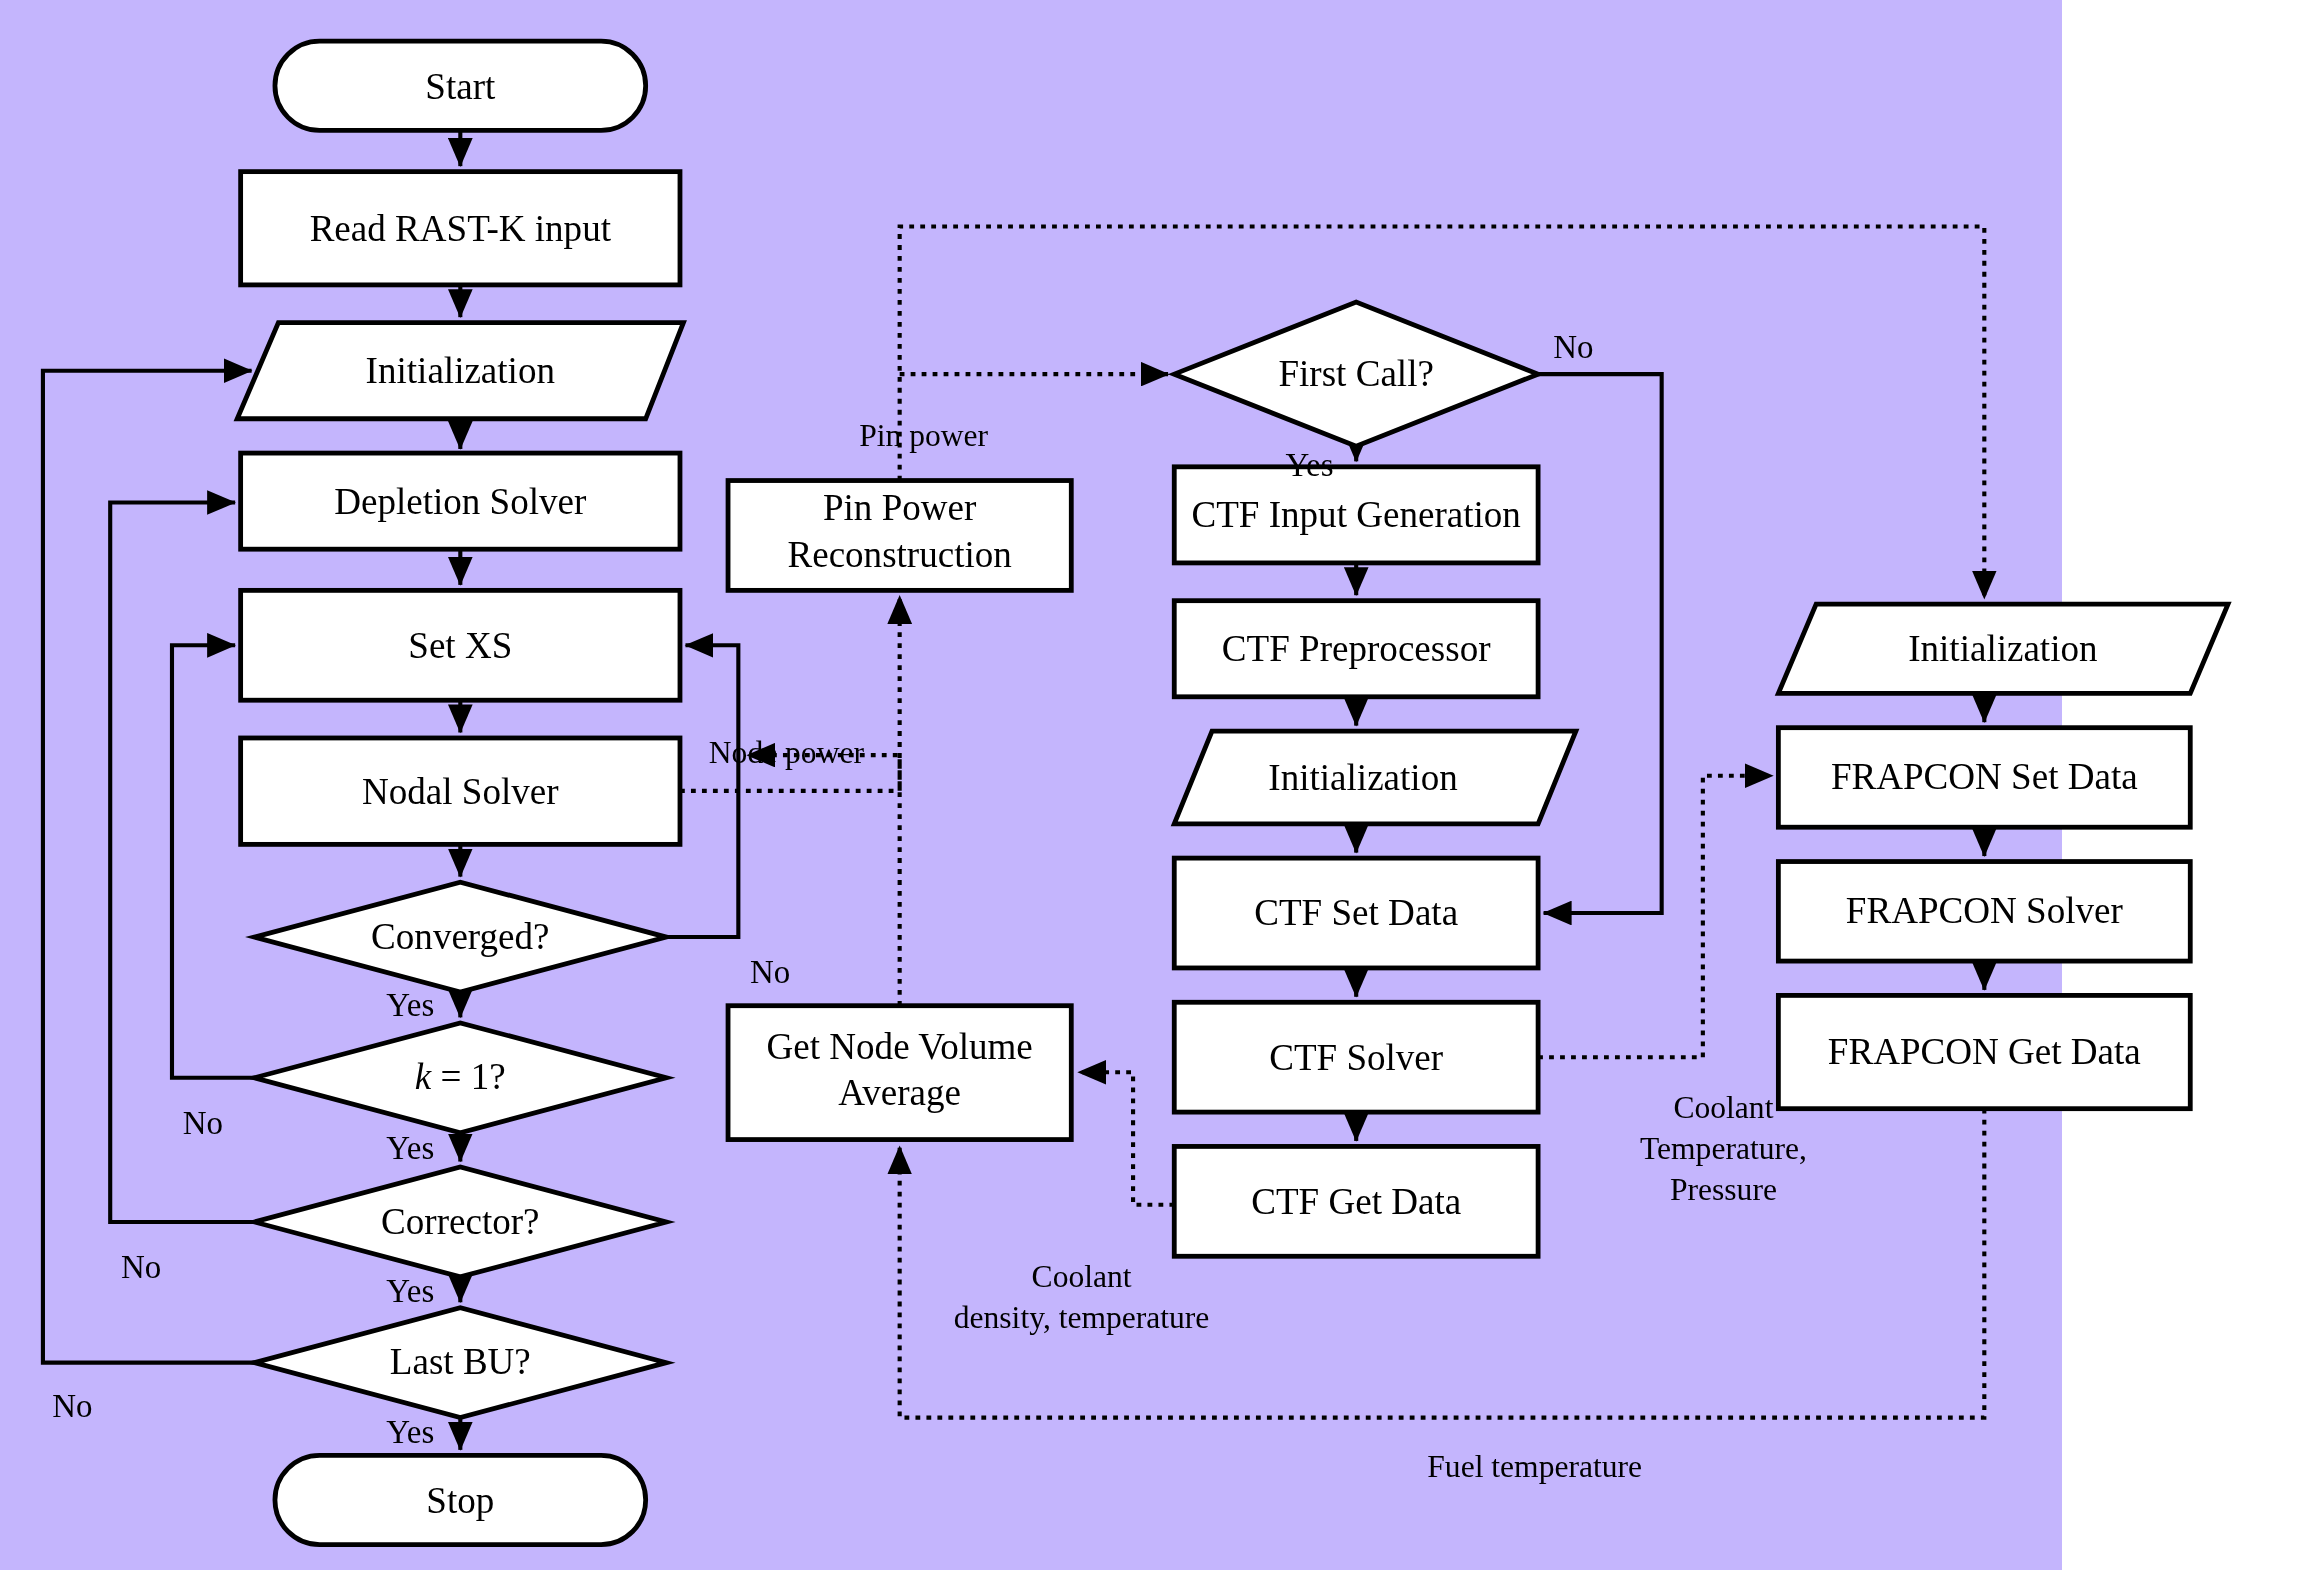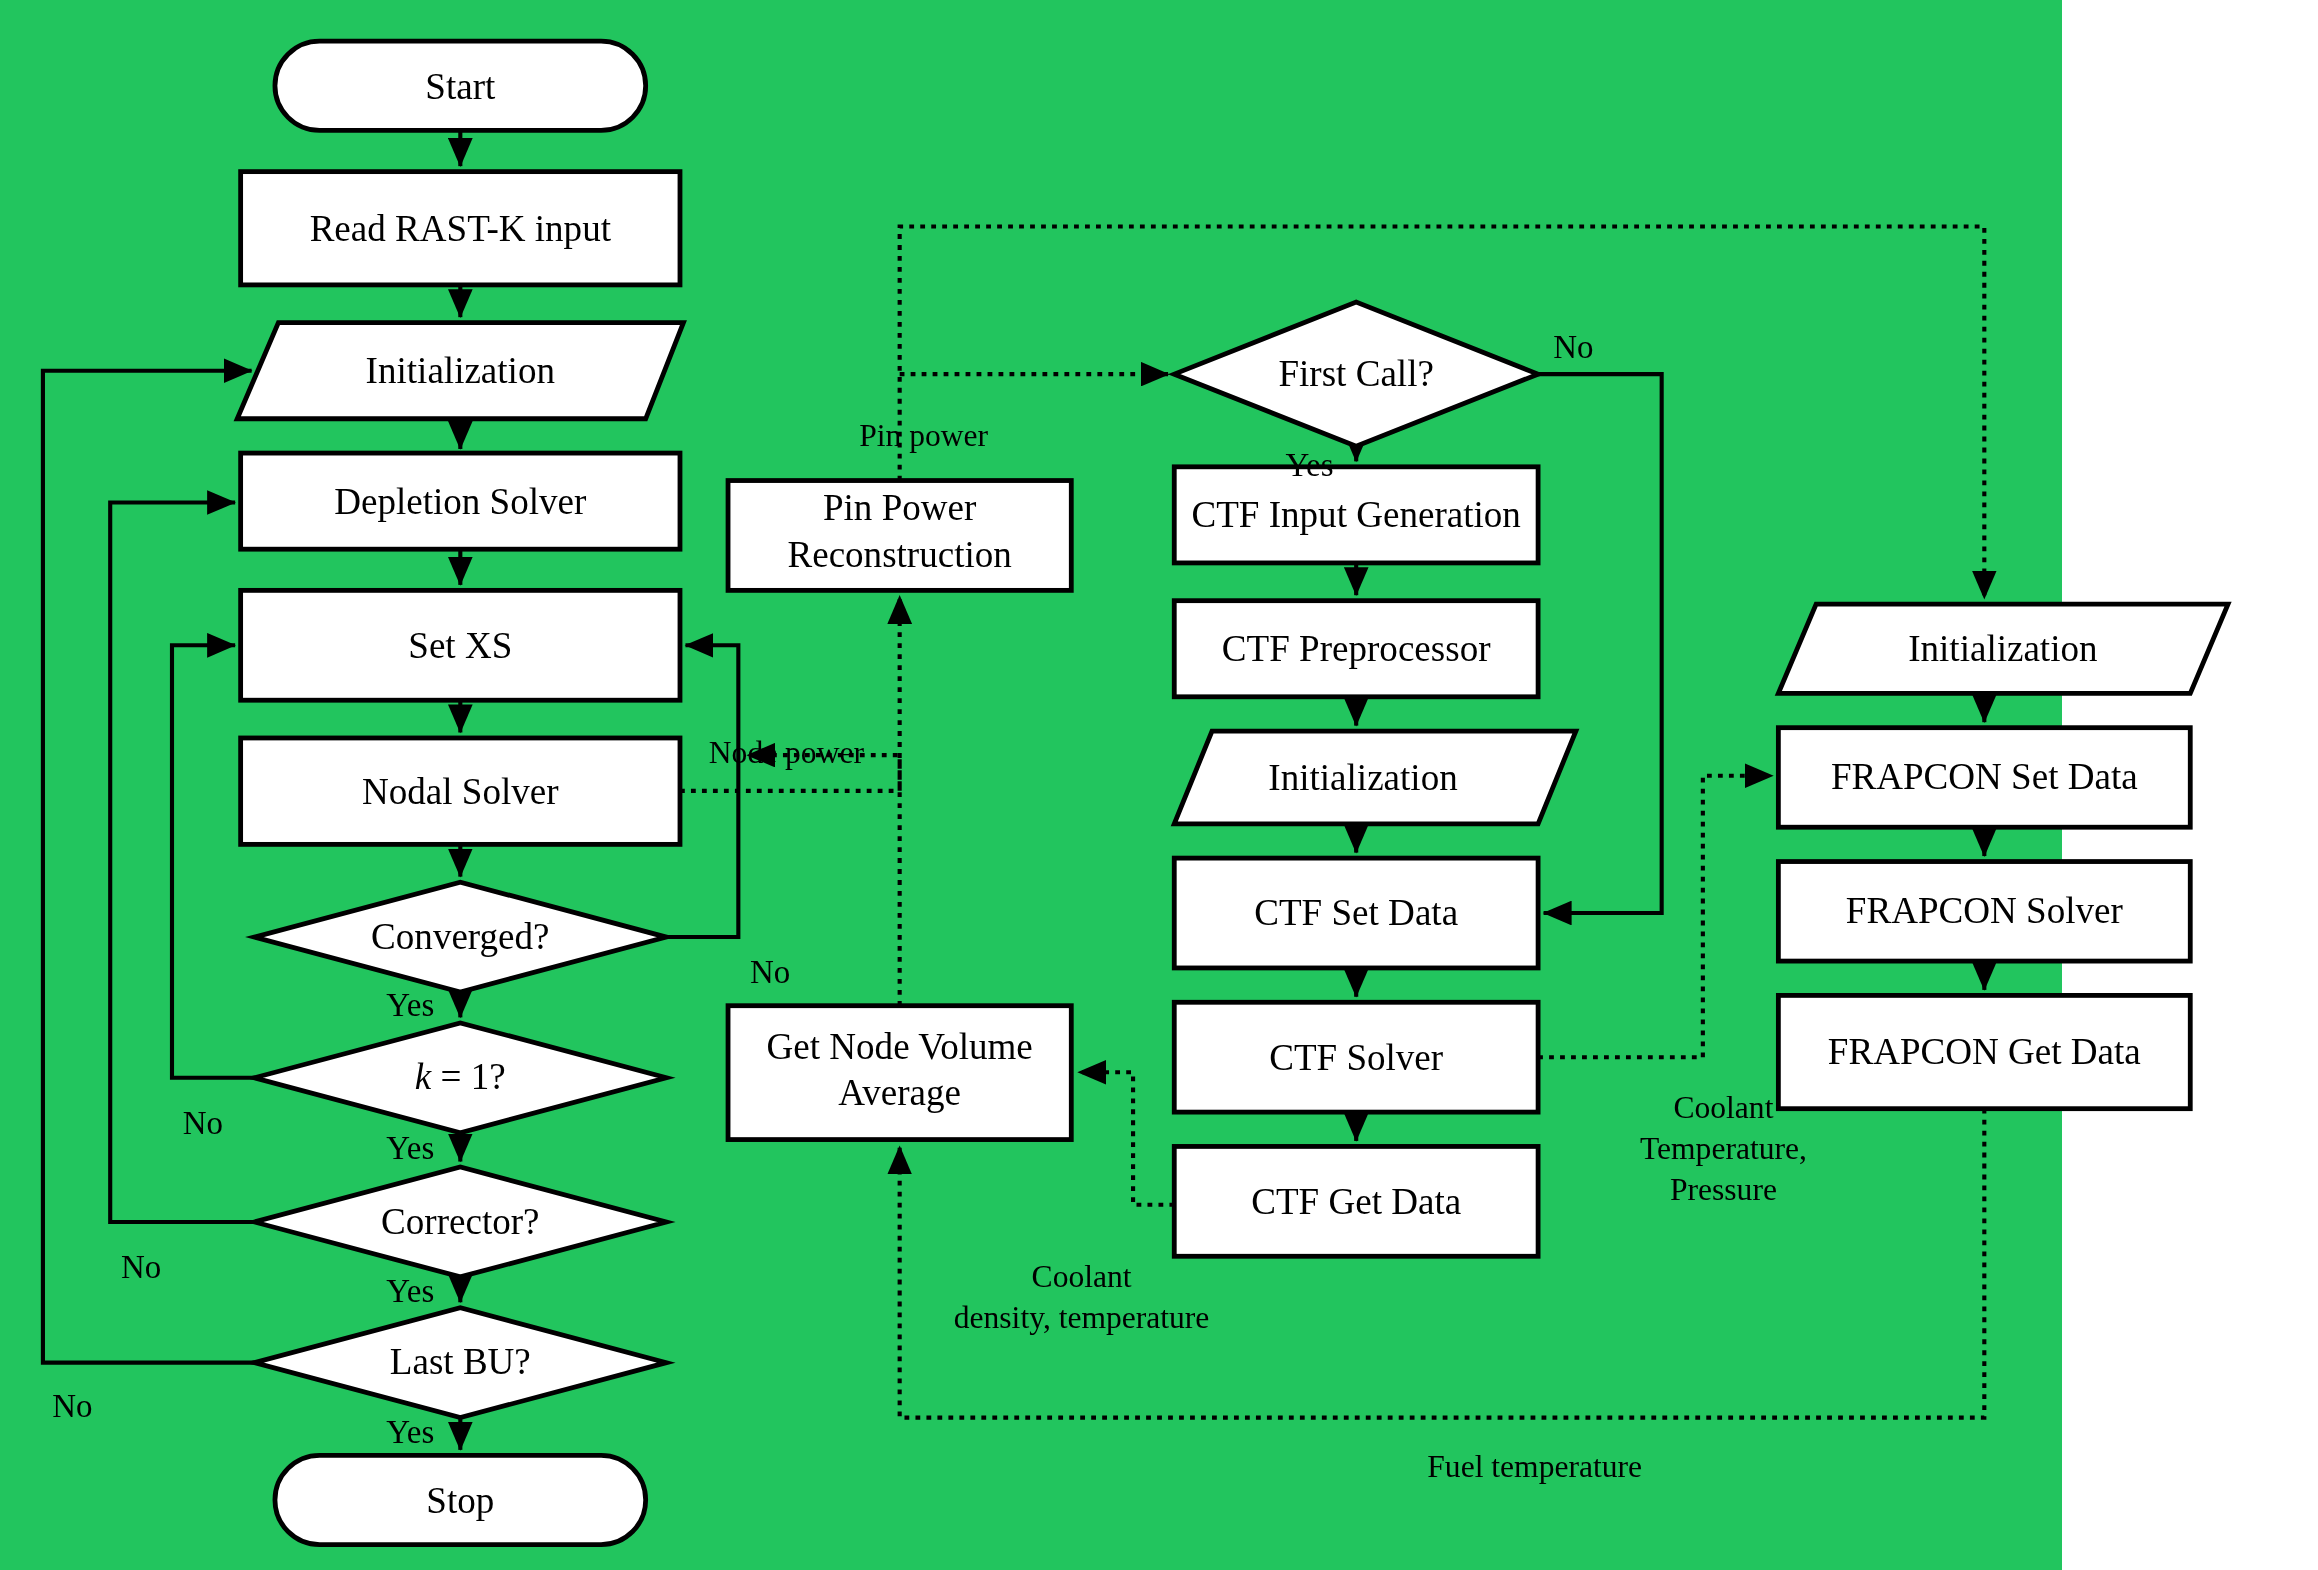--- a/index.html
+++ b/index.html
@@ -1,16 +1,16 @@
 <!DOCTYPE html>
 <html style="font-size:11px"><head>
 <meta charset="utf-8">
 <style>
   html,body{margin:0;padding:0;background:#ffffff;}
-  .canvas{position:relative;width:2062px;height:1570px;background:#22c55e;}
+  .canvas{position:relative;width:2062px;height:1570px;background:#c4b5fd;}
   svg{display:block;}
   .shape{fill:#ffffff;stroke:#000000;stroke-width:7;}
   .conn{fill:none;stroke:#000000;stroke-width:6;}
   .dot{fill:none;stroke:#000000;stroke-width:6;stroke-dasharray:7 9;}
   text{font-family:"Liberation Serif","DejaVu Serif",serif;fill:#000000;}
   .node-label{font-size:54px;text-anchor:middle;}
   .edge-label{font-size:46px;text-anchor:middle;}
   .branch-label{font-size:48px;}
   .it{font-style:italic;}
 </style>

